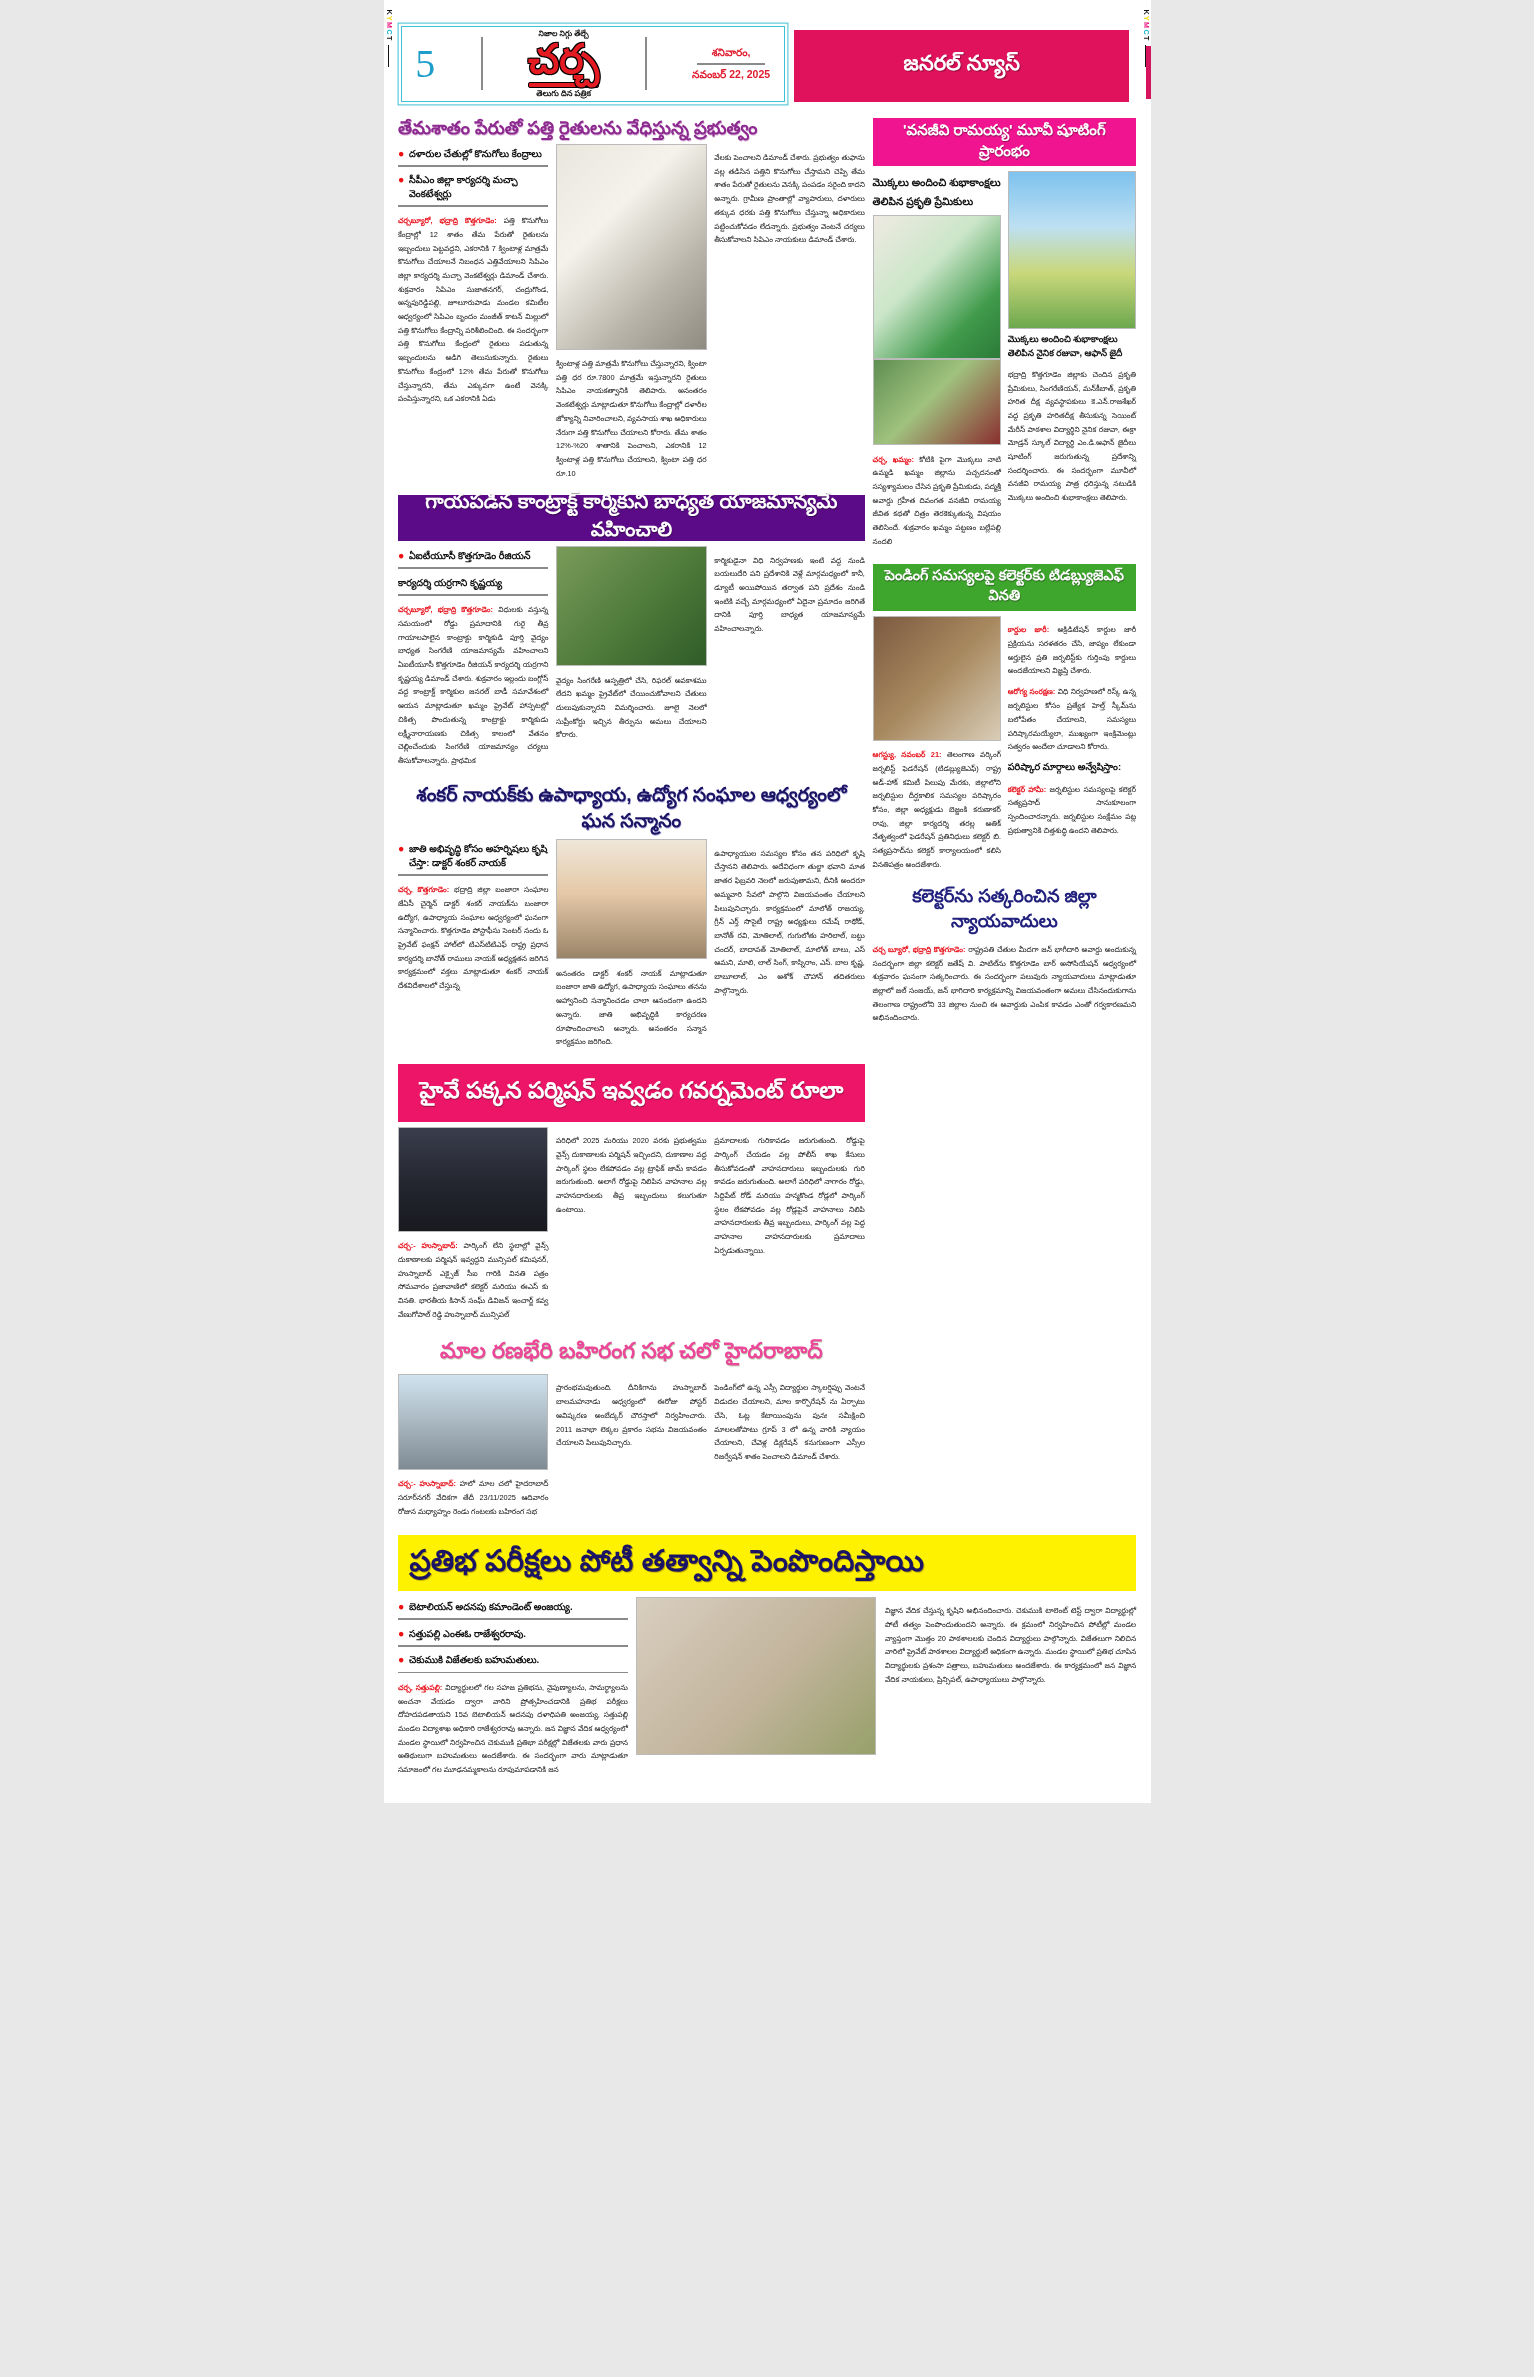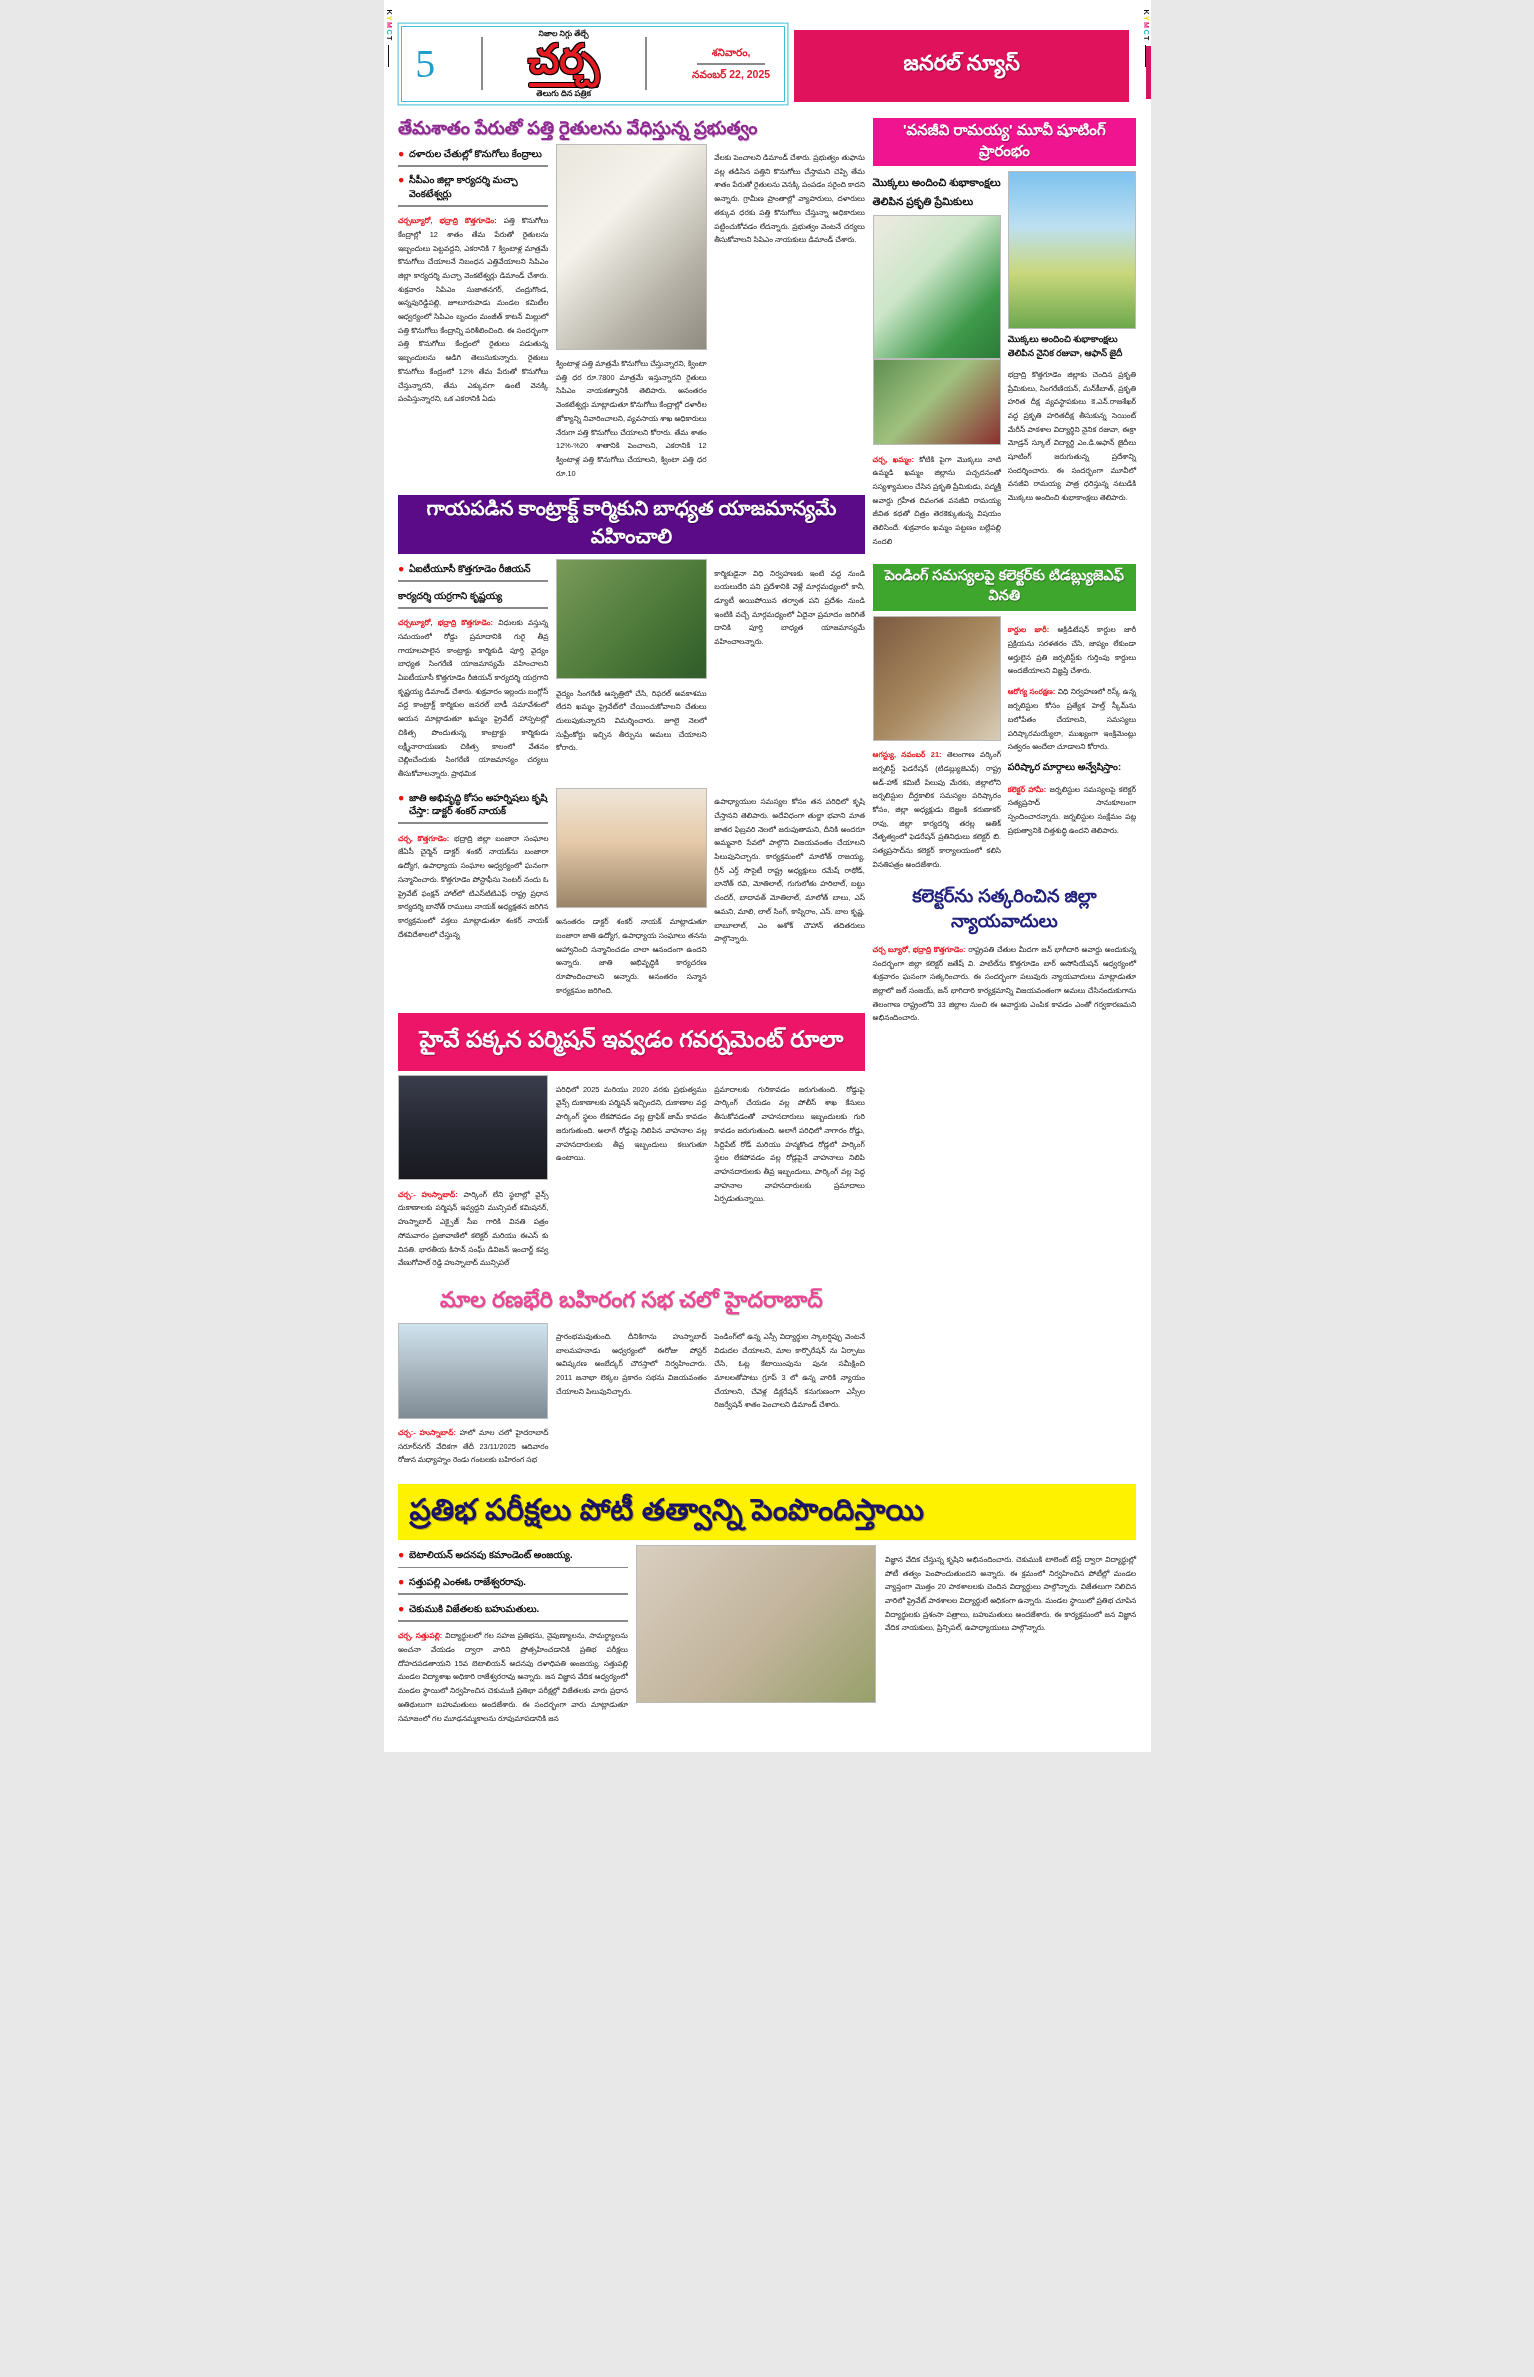--- a/index.html
+++ b/index.html
@@ -42,21 +42,21 @@
   .kicker{display:flex;gap:4.8px;align-items:flex-start;font-weight:bold;font-size:9.6px;
           line-height:1.4;padding:2.9px 0;}
   .kicker .dot{color:#ee1111;font-size:10.5px;line-height:1.2;}
   .krule{height:1.9px;background:#8a8a8a;margin:1.9px 0 3.8px 0;}
   .photo{width:100%;border:0.5px solid #bbb;box-sizing:border-box;}
   
   .h-a1{color:#8d2a8f;font-size:18px;font-weight:900;line-height:1.15;margin:6.7px 0 4.8px 0;
         text-shadow:0.5px 0.5px 0 #d9b3da;}
   .band{display:flex;align-items:center;justify-content:center;text-align:center;margin:7.7px 0 4.8px 0;}
   .band div{color:#fff;font-weight:900;text-shadow:0.5px 1px 1px rgba(0,0,0,.4);}
-  .h-a2{background:#5b0b87;height:59px;font-family:Liberation Serif, serif;} .h-a2 div{font-size:20px;}
+  .h-a2{background:#5b0b87;height:46px;} .h-a2 div{font-size:20px;}
   .h-a3{color:#1b1464;font-size:19px;font-weight:900;text-align:center;margin:8.6px 0 3.8px 0;
         text-shadow:0.5px 0.5px 0 #b9b6e0;}
   .h-a4{background:#ec1568;height:58px;} .h-a4 div{font-size:23px;}
   .h-a5{color:#ec4899;font-size:22px;font-weight:900;text-align:center;margin:9.6px 0 4.8px 0;
         text-shadow:0.5px 0.5px 0 #bfe3bf;}
   .h-movie{background:#f01490;min-height:35px;margin-top:6.7px;} .h-movie div{font-size:15px;padding:2.9px 4.8px;}
   .h-pending{background:#3fa62d;min-height:42px;} .h-pending div{font-size:14.4px;padding:3.8px 4.8px;}
   .h-lawyers{color:#22227e;font-size:18px;font-weight:900;text-align:center;margin:6.7px 0 3.8px 0;}
   .grid3{display:grid;grid-template-columns:1fr 1fr 1fr;gap:7.7px;}
   .grid2{display:grid;grid-template-columns:1fr 1fr;gap:6.7px;}
@@ -176,20 +176,21 @@
             <div class="photo ph-trees"></div>
             <p class="body-txt">వైద్యం సింగరేణి ఆస్పత్రిలో చేసి, రిఫరల్ అవకాశము లేదని ఖమ్మం ప్రైవేట్‌లో చేయించుకోవాలని చేతులు దులుపుకున్నారని విమర్శించారు. జూలై నెలలో సుప్రీంకోర్టు ఇచ్చిన తీర్పును అమలు చేయాలని కోరారు.</p>
           </div>
           <div>
             <p class="body-txt">కార్మికుడైనా విధి నిర్వహణకు ఇంటి వద్ద నుండి బయలుదేరి పని ప్రదేశానికి వెళ్లే మార్గమధ్యంలో కానీ, డ్యూటీ అయిపోయిన తర్వాత పని ప్రదేశం నుండి ఇంటికి వచ్చే మార్గమధ్యంలో ఏదైనా ప్రమాదం జరిగితే దానికి పూర్తి బాధ్యత యాజమాన్యమే వహించాలన్నారు.</p>
           </div>
         </div>
       </section>
 
       <section>
+        <h2 class="h-a3">శంకర్ నాయక్‌కు ఉపాధ్యాయ, ఉద్యోగ సంఘాల ఆధ్వర్యంలో ఘన సన్మానం</h2>
         <div class="grid3">
           <div>
             <div class="kicker">
                 <span class="dot">●</span>
                 <span>జాతి అభివృద్ధి కోసం అహర్నిషలు కృషి చేస్తా: డాక్టర్ శంకర్ నాయక్</span>
               </div>
             <div class="krule"></div>
             <p class="body-txt"><span class="dateline">చర్చ, కొత్తగూడెం:</span> <span>భద్రాద్రి జిల్లా బంజారా సంఘాల జేఏసీ చైర్మెన్ డాక్టర్ శంకర్ నాయక్‌ను బంజారా ఉద్యోగ, ఉపాధ్యాయ సంఘాల ఆధ్వర్యంలో ఘనంగా సన్మానించారు. కొత్తగూడెం పోస్టాఫీసు సెంటర్ నందు ఓ ప్రైవేట్ ఫంక్షన్ హాల్‌లో టిఎస్‌టిటిఎఫ్ రాష్ట్ర ప్రధాన కార్యదర్శి బానోత్ రాములు నాయక్ అధ్యక్షతన జరిగిన కార్యక్రమంలో వక్తలు మాట్లాడుతూ శంకర్ నాయక్ దేశవిదేశాలలో చేస్తున్న</span></p>
           </div>
           <div>

